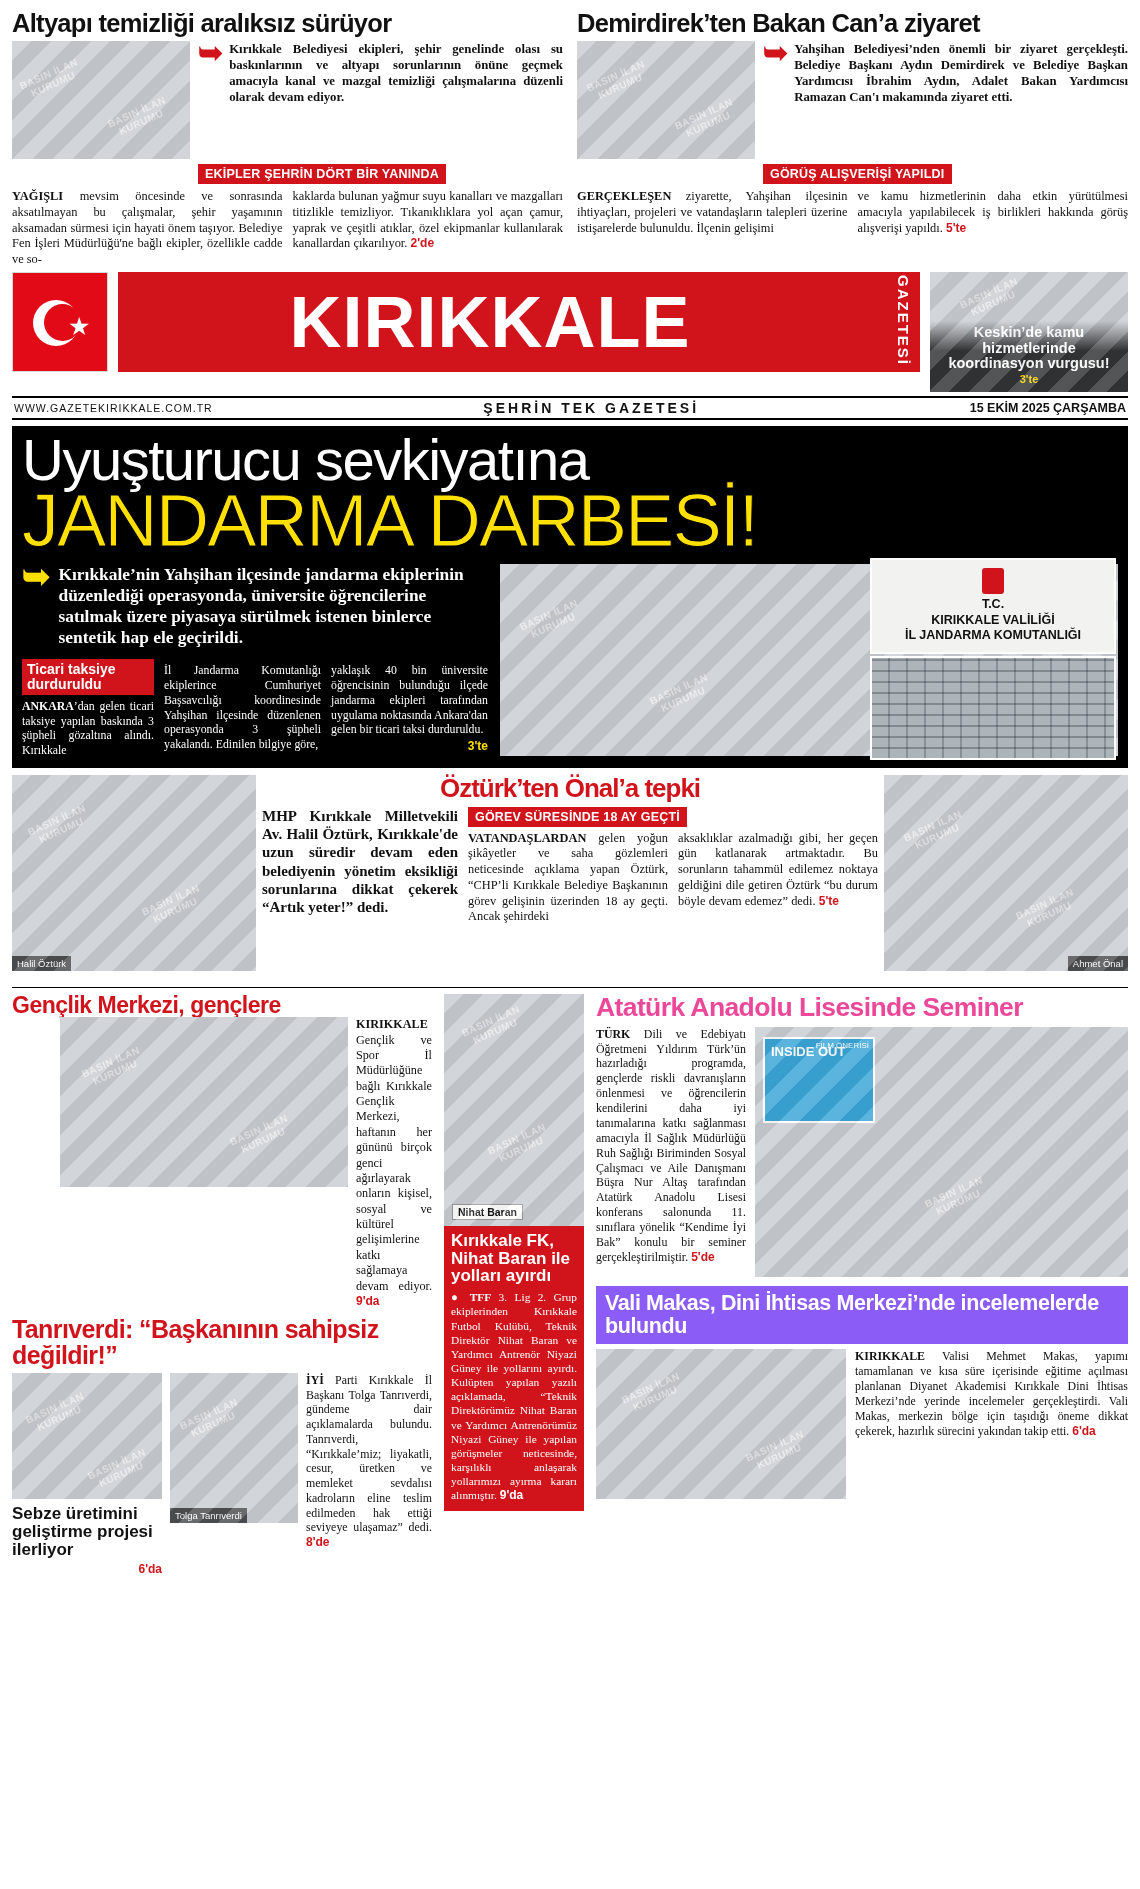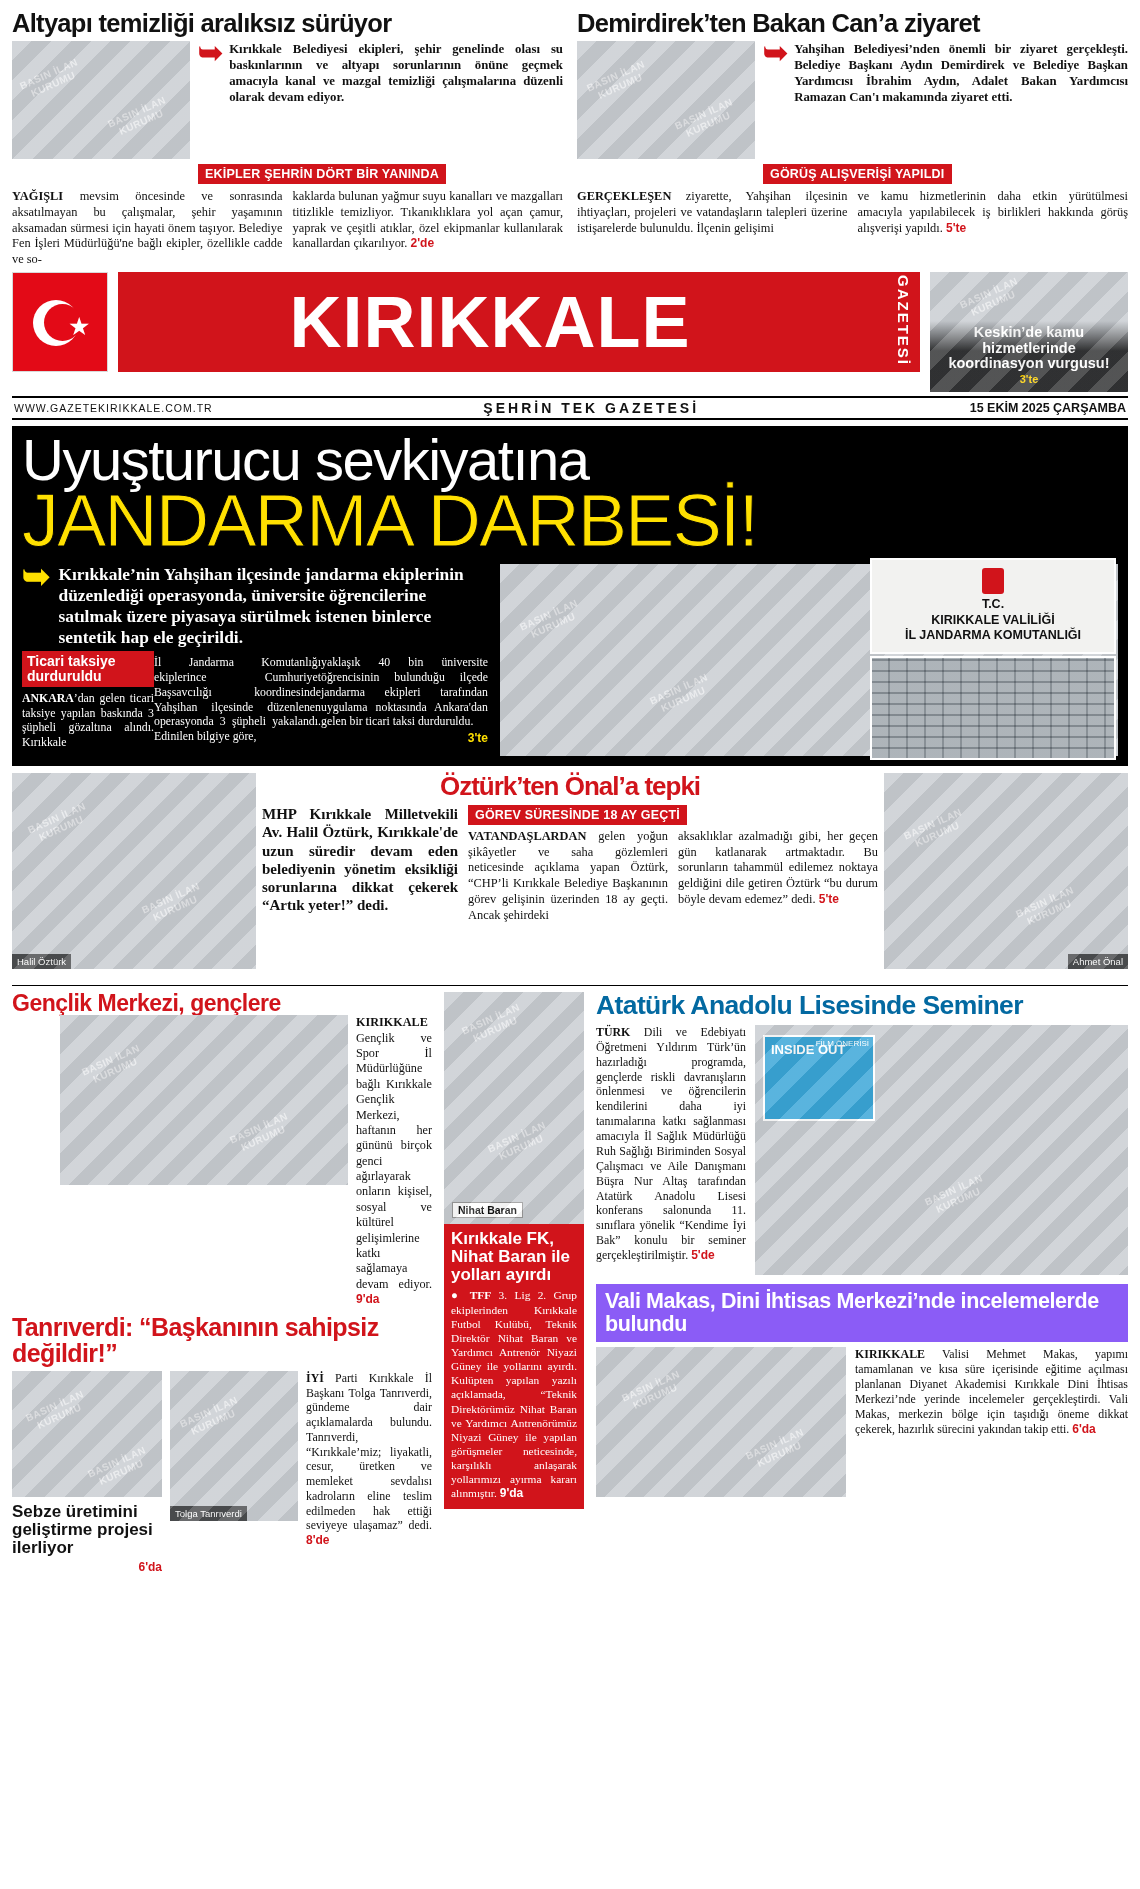--- a/index.html
+++ b/index.html
@@ -119,21 +119,21 @@
     display:block; color:#ffe000; font-size:74px; letter-spacing:-2px; line-height:.93;
     -webkit-text-stroke:1px #000;
   }
   .hero-body { display:flex; gap:12px; margin-top:8px; }
   .hero-left { flex:0 0 466px; }
   .hero-lead { display:flex; gap:8px; }
   .hero-lead .arrow { color:#ffe000; font-size:34px; line-height:.75; font-weight:bold; }
   .hero-lead p {
     font-family:"Liberation Serif", serif; font-size:17.4px; line-height:1.2; font-weight:bold;
   }
-  .hero-cols { display:flex; margin-top:4px; }
+  .hero-cols { display:flex; gap:10px; margin-top:12px; }
   .hero-c1 { flex:0 0 132px; }
   .hero-c1 .tag {
     background:#d1141b; color:#fff; font-family:"Liberation Sans", sans-serif;
     font-weight:bold; font-size:14px; line-height:1.05; padding:3px 5px; display:inline-block;
   }
   .hero-c1 p, .hero-c2 p, .hero-c3 p {
     font-size:11.8px; line-height:1.25; text-align:justify; margin-top:4px; color:#fff;
   }
   .hero-c2, .hero-c3 { flex:1; }
   .hero-right { flex:1; position:relative; }
@@ -211,21 +211,21 @@
     font-family:"Liberation Sans", sans-serif; font-weight:bold; font-size:10.5px; padding:1px 5px;
   }
   .fk-box { background:#d1141b; color:#fff; padding:6px 7px 8px; margin-top:0; }
   .fk-box h3 {
     font-family:"Liberation Sans", sans-serif; font-weight:bold; font-size:17px; line-height:1.05;
   }
   .fk-txt { font-size:11.4px; line-height:1.24; text-align:justify; margin-top:5px; }
   .fk-txt .bullet { font-weight:bold; }
 
   .aal h2 {
-    font-family:"Liberation Sans", sans-serif; font-weight:bold; color:#0369a1;
+    font-family:"Liberation Sans", sans-serif; font-weight:bold; color:#ec4899;
     font-size:26.5px; line-height:1.02; letter-spacing:-.6px; margin-bottom:6px;
   }
   .aal-row { display:flex; gap:9px; }
   .aal-txt { flex:0 0 150px; font-size:11.9px; line-height:1.25; text-align:justify; }
   .aal-photo { flex:1; height:250px; }
 
   .vali { margin-top:9px; }
   .vali-head {
     background:#8b5cf6; color:#fff; font-family:"Liberation Sans", sans-serif;
     font-weight:bold; font-size:21.5px; line-height:1.08; padding:6px 9px; letter-spacing:-.4px;

